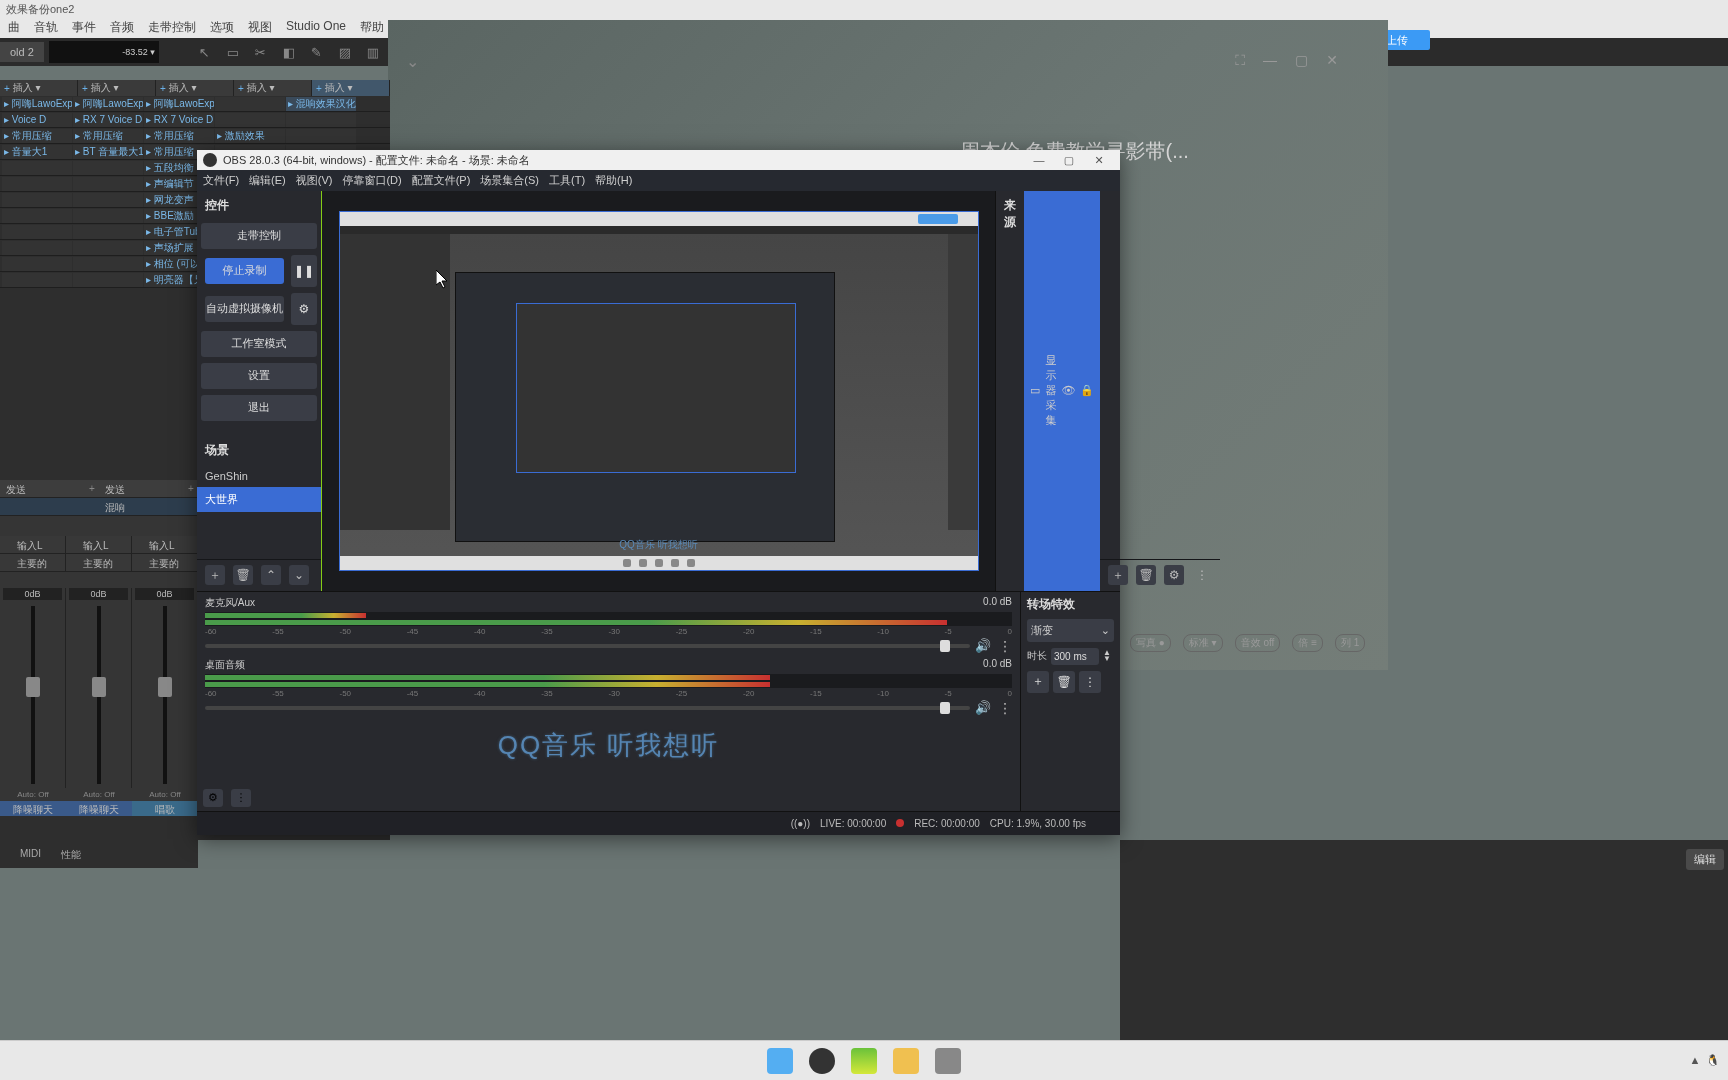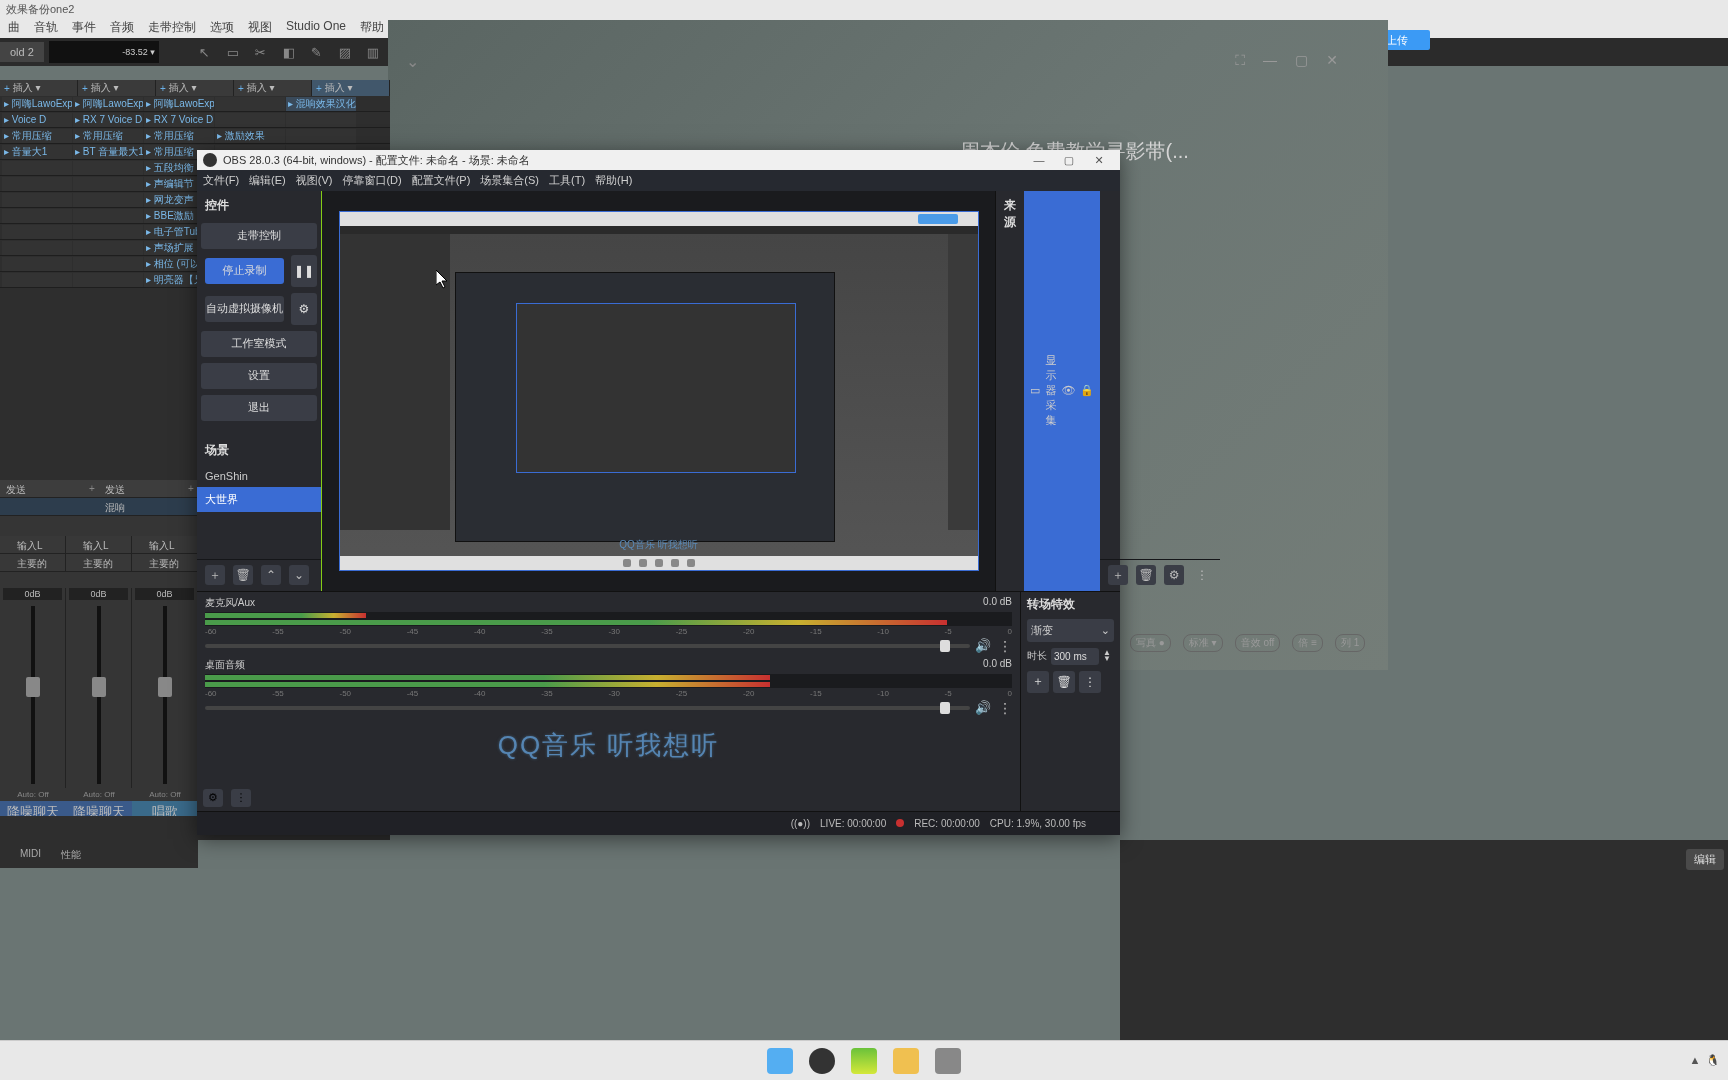--- a/index.html
+++ b/index.html
@@ -41,21 +41,21 @@
 .mixer-send-row { display:flex; height:18px; background:#3d3d3d; border-bottom:1px solid #222;}
 .mixer-send-row span { flex:1; padding:3px 6px;}
 .mixer-send-row .plus { width:16px; flex:none; text-align:center; color:#888;}
 .mixer-input-row { display:flex; height:18px; background:#383838; border-bottom:1px solid #222;}
 .mixer-input-row span { flex:1; padding:3px 17px; border-right:1px solid #222;}
 .mixer-faders { display:flex; height:200px; margin-top:16px;}
 .mixer-fader-strip { flex:1; border-right:1px solid #222; display:flex; flex-direction:column; align-items:center; position:relative;}
 .mixer-db { background:#222; width:90%; font-size:9px; padding:1px 2px; text-align:center; margin-bottom:2px;}
 .fader-track { width:4px; flex:1; background:#111; position:relative; margin:4px 0;}
 .fader-knob { width:14px; height:20px; background:#888; border-radius:2px; position:absolute; left:-5px; top:40%;}
-.mixer-bottom-label { background:#3a5a8a; font-size:13px; text-align:center; padding:2px;}
+.mixer-bottom-label { background:#3a5a8a; font-size:10px; text-align:center; padding:2px;}
 
 
 .bottom-taskbar { position: absolute; bottom: 0; left: 0; width: 1728px; height: 40px; background: #e8e8e8; border-top: 1px solid #ccc; display: flex; align-items: center; justify-content: center; }
 .bottom-taskbar .task-icon { width: 26px; height: 26px; margin: 0 8px; border-radius: 4px; }
 .bottom-taskbar .tray { position: absolute; right: 8px; display: flex; gap: 6px; font-size: 11px; color: #555; }
 .bg-bottom-bar { position: absolute; bottom: 212px; left: 0; width: 198px; height: 52px; background: #2e2e2e; font-size:10px; color:#aaa; }
 .bg-bottom-bar2 { position: absolute; bottom: 40px; left: 1120px; width: 608px; height: 200px; background: #2e2e2e; }
 .edit-btn { position:absolute; bottom:210px; right:4px; background:#4a4a4a; color:#ddd; font-size:11px; padding:3px 8px; border-radius:3px;}
 
 

